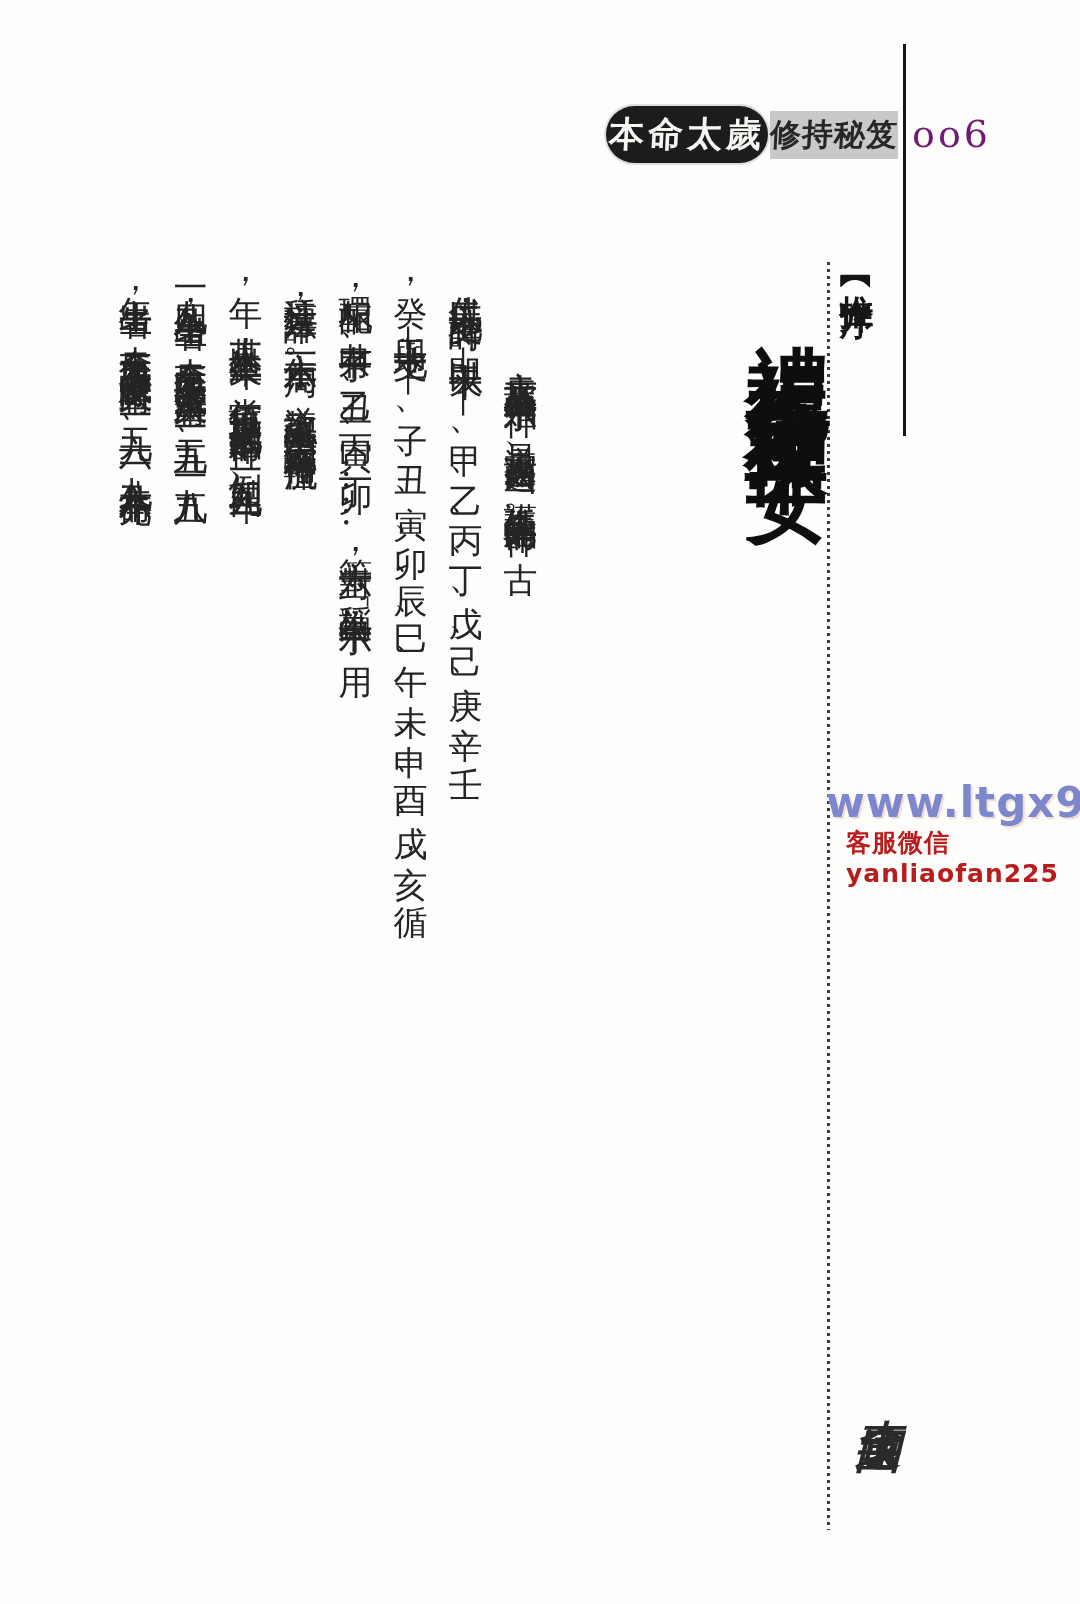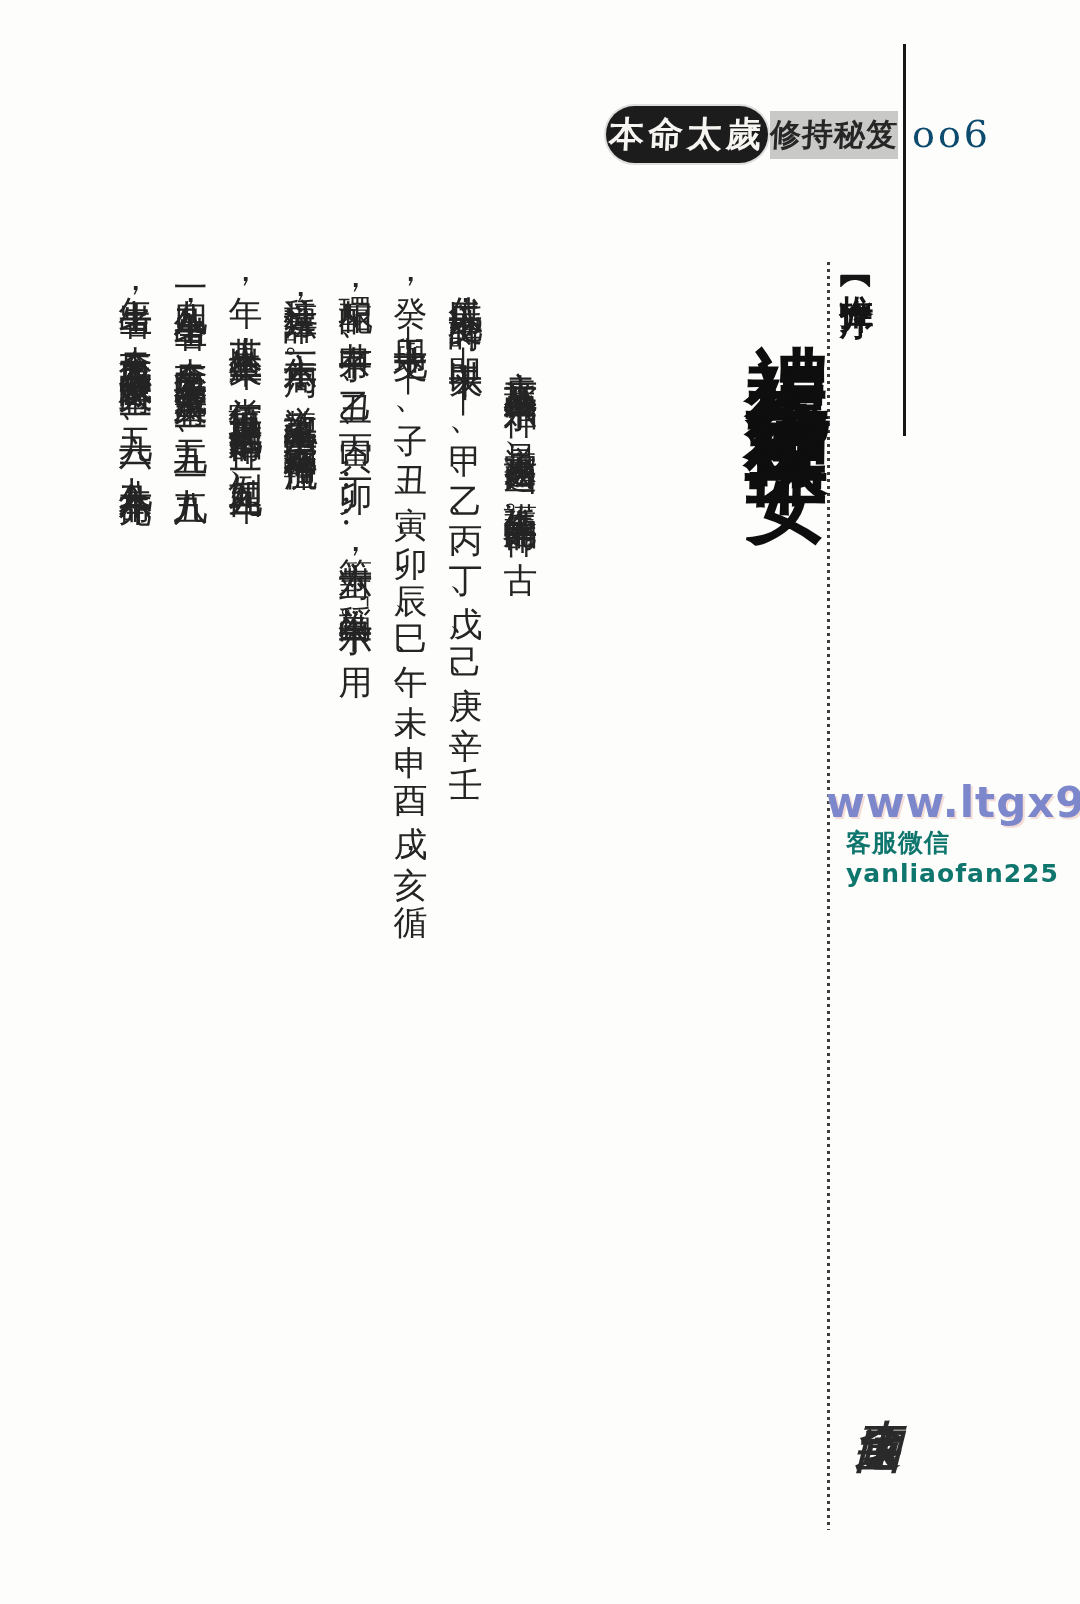--- a/index.html
+++ b/index.html
@@ -31,21 +31,21 @@
   .badge-gray span{
     color:#262626;font-weight:700;font-size:31px;letter-spacing:1px;
     transform:skewX(-3deg);
   }
   .header-rule{
     position:absolute;left:903px;top:44px;width:3px;height:392px;
     background:#161616;
   }
   .page-number{
     position:absolute;left:912px;top:112px;
-    font-size:38px;letter-spacing:3px;color:#0c4a6e;
+    font-size:38px;letter-spacing:3px;color:#701a75;
   }
   
   .vtext{
     writing-mode:vertical-rl;
     text-orientation:mixed;
   }
   
   .kicker{
     position:absolute;left:834px;top:264px;height:230px;
     font-size:34px;font-weight:700;letter-spacing:4px;color:#151515;
@@ -91,21 +91,21 @@
   .wm2{
     position:absolute;left:826px;top:778px;
     font-family:"DejaVu Sans","Liberation Sans",sans-serif;
     font-size:42px;font-weight:700;color:#7d87cb;
     letter-spacing:1px;
     text-shadow:2px 2px 0 rgba(235,190,180,0.5),0 0 2px rgba(255,255,255,0.9);
   }
   .wm3{
     position:absolute;left:846px;top:826px;
     font-family:"DejaVu Sans","Liberation Sans",sans-serif;
-    font-size:25px;font-weight:700;color:#0f766e;
+    font-size:25px;font-weight:700;color:#b91c1c;
     letter-spacing:1px;
   }
 </style>
 </head>
 <body>
 
 <div class="page">
 
   <div class="badge-pill">
     <span>本命太歲</span>

